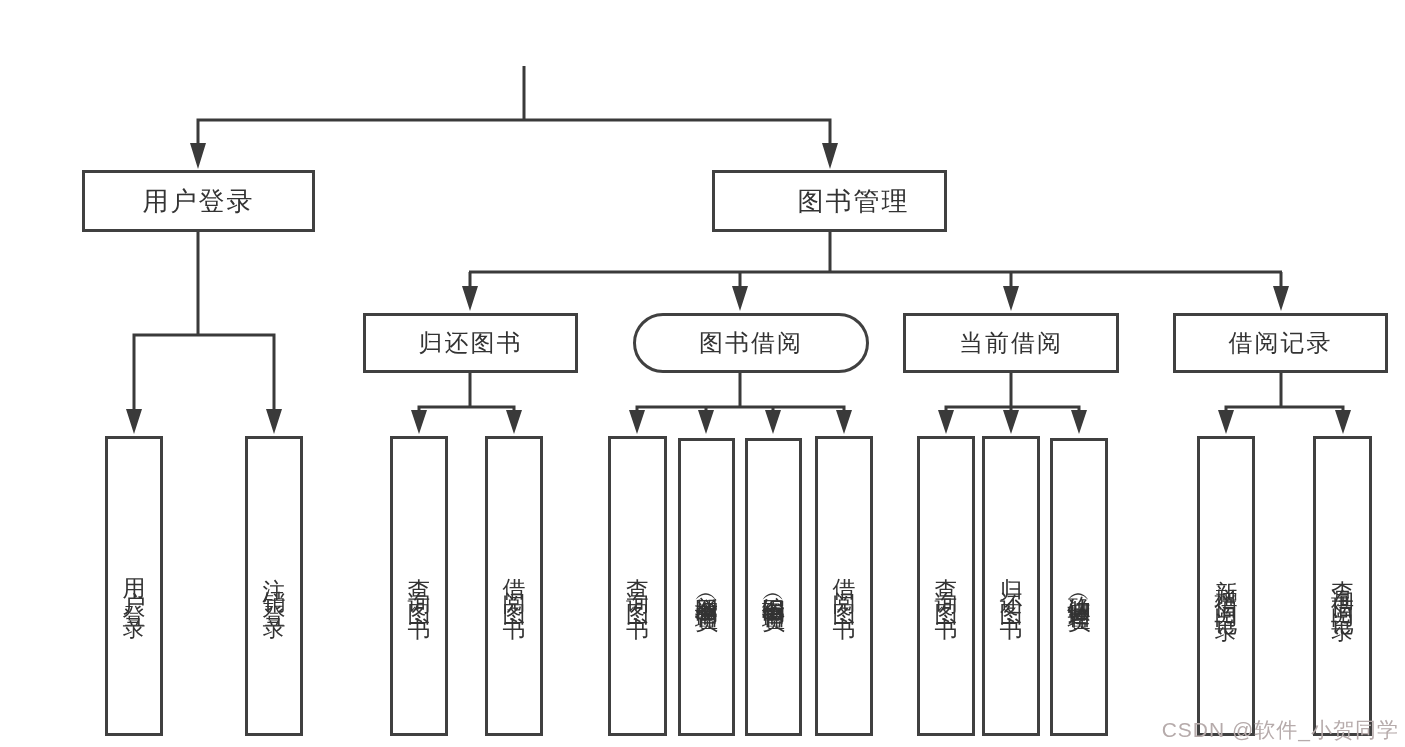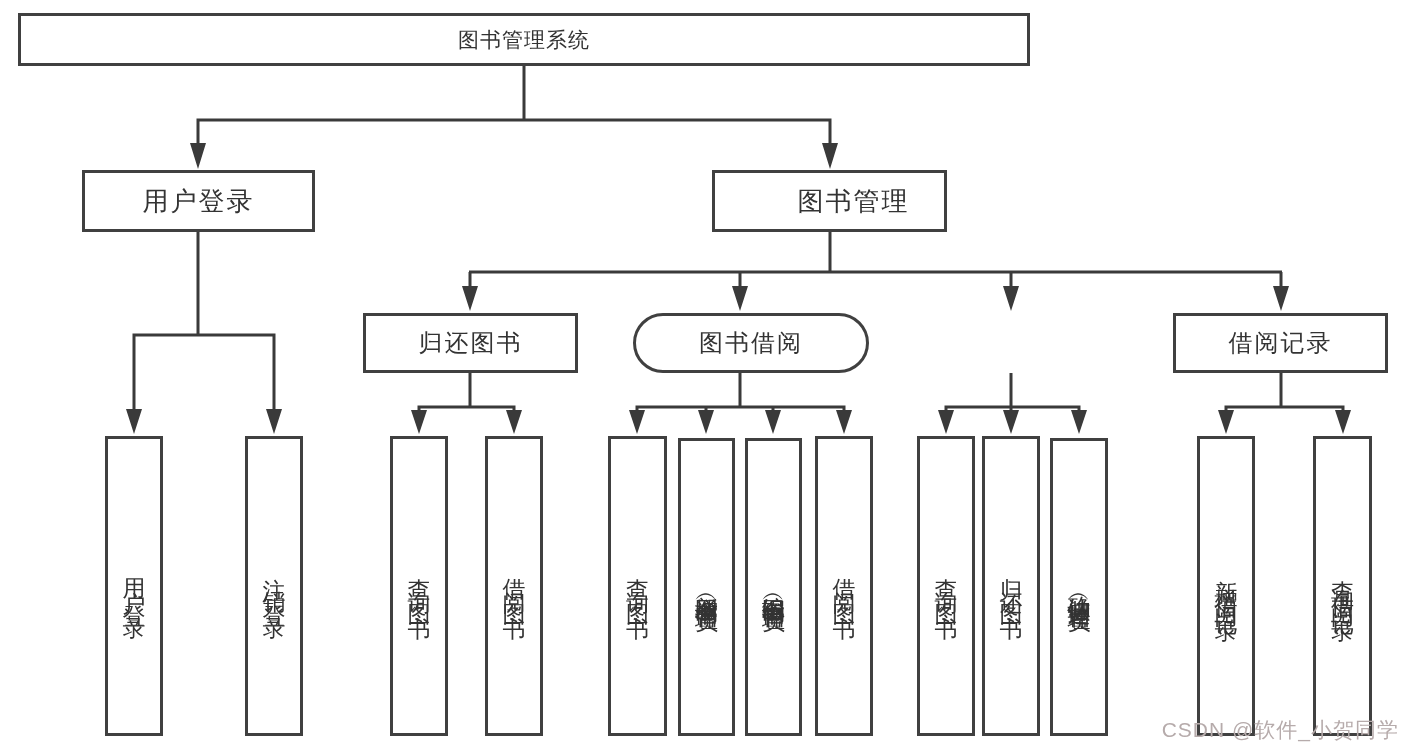--- a/index.html
+++ b/index.html
@@ -112,36 +112,36 @@
       <path class="line" d="M1011 373 V407 M944.5 407 H1080.5 M946 407 V414 M1011 407 V414 M1079 407 V414"></path>
       <path class="arrow" d="M938 410 L954 410 L946 434 Z M1003 410 L1019 410 L1011 434 Z M1071 410 L1087 410 L1079 434 Z"></path>
     </g>
 
     <g>
       <path class="line" d="M1281 373 V407 M1224.5 407 H1344.5 M1226 407 V414 M1343 407 V414"></path>
       <path class="arrow" d="M1218 410 L1234 410 L1226 434 Z M1335 410 L1351 410 L1343 434 Z"></path>
     </g>
   </svg>
 
-  <div class="node root" style="left:18px; top:13px; width:1012px; height:53px;">
-    <span class="label">图书管理系统</span>
-  </div>
 
   <div class="node lvl2" style="left:82px; top:170px; width:233px; height:62px;">
     <span class="label">用户登录</span>
   </div>
   <div class="node lvl2" style="left:712px; top:170px; width:235px; height:62px;padding-left:48px;">
     <span class="label">图书管理</span>
   </div>
 
   <div class="node lvl3" style="left:363px; top:313px; width:215px; height:60px;">
     <span class="label">归还图书</span>
   </div>
   <div class="node lvl3" style="left:633px; top:313px; width:236px; height:60px;border-radius:30px;">
     <span class="label">图书借阅</span>
+  </div>
+  <div class="node lvl3" style="left:903px; top:313px; width:216px; height:60px;">
+    <span class="label">当前借阅</span>
   </div>
   <div class="node lvl3" style="left:1173px; top:313px; width:215px; height:60px;">
     <span class="label">借阅记录</span>
   </div>
 
   <div class="node leaf short" style="left:105px; top:436px; width:58px; height:300px;">
     <span class="label">用户登录</span>
   </div>
   <div class="node leaf short" style="left:245px; top:436px; width:58px; height:300px;">
     <span class="label">注销登录</span>

